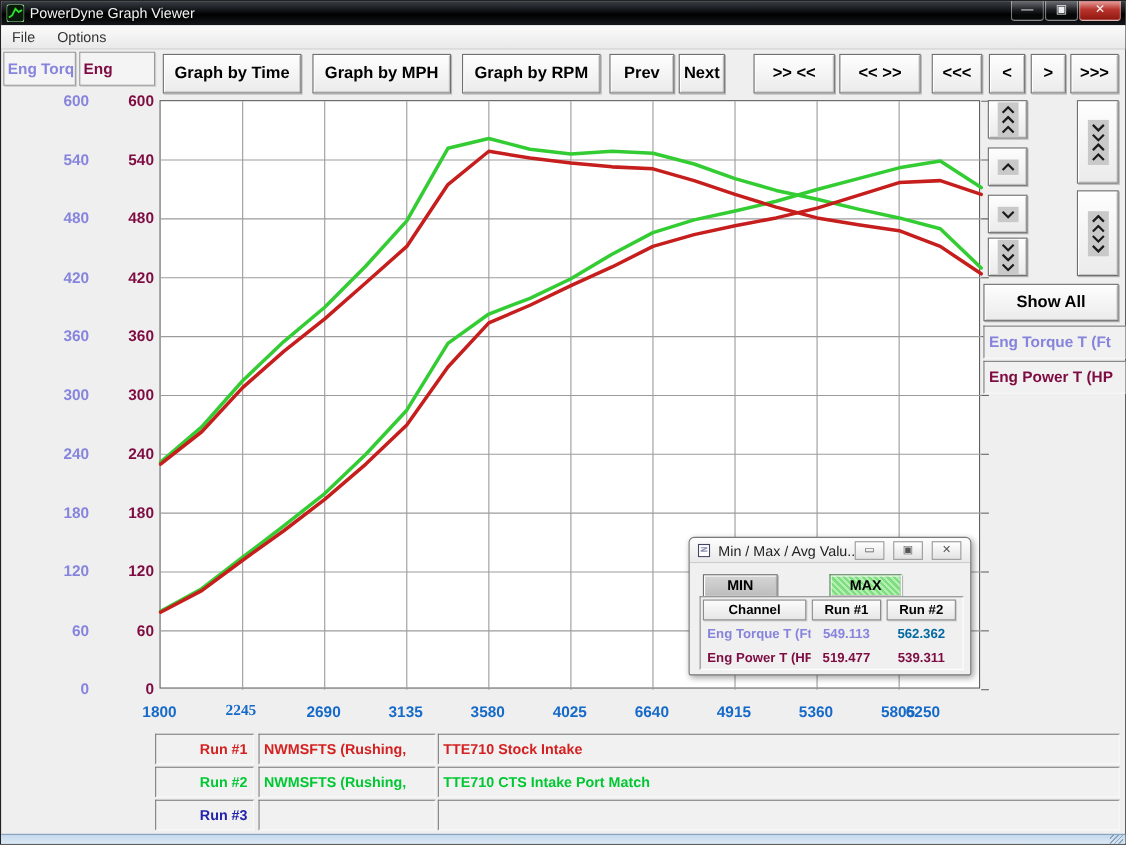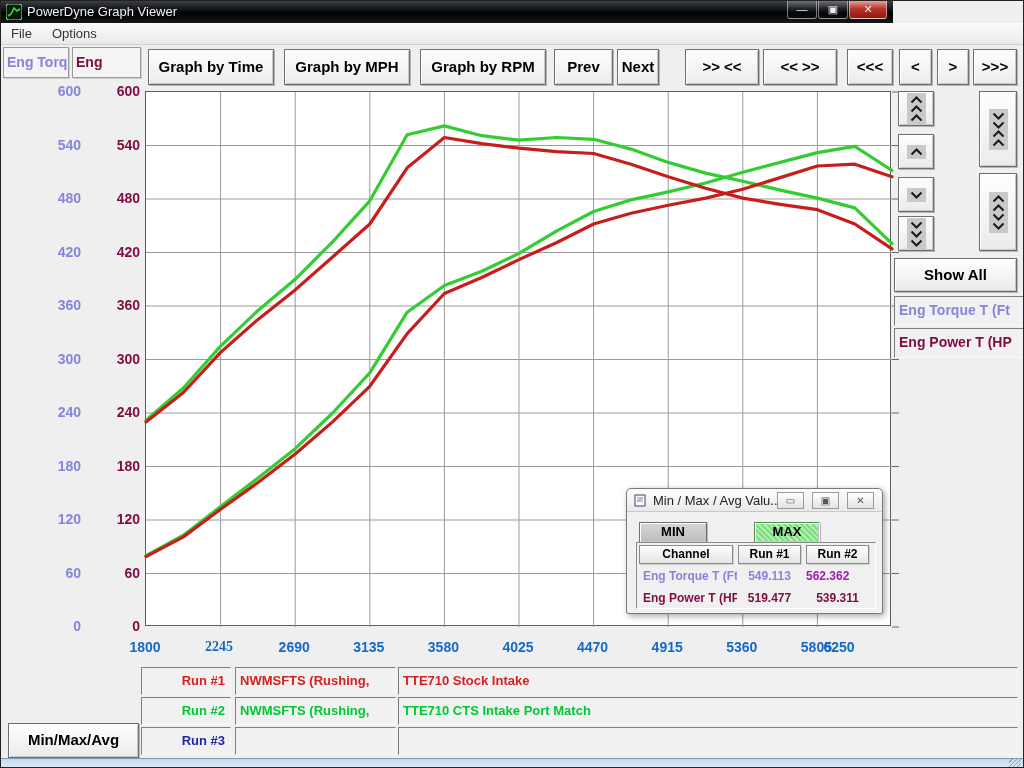--- a/index.html
+++ b/index.html
@@ -1,19 +1,19 @@
 <!DOCTYPE html>
 <html><head>
 <meta charset="utf-8">
 <style>
   html,body{margin:0;padding:0;background:#555;}
   *{box-sizing:border-box;font-family:"Liberation Sans",sans-serif;}
   #win{position:relative;width:1024px;height:768px;background:#efefef;overflow:hidden;border:1px solid #222;}
   
-  #titlebar{position:absolute;left:0;top:0;width:892px;height:22px;
+  #titlebar{position:absolute;left:0;top:0;width:1024px;height:22px;
     background:linear-gradient(#3a3f45,#0b0d10 45%,#000 55%,#15181c);color:#fff;}
   #titlebar .app-icon{position:absolute;left:5px;top:3px;}
   #titlebar .title{position:absolute;left:26px;top:3px;font-size:13px;color:#f2f2f2;text-shadow:0 1px 2px #000;}
   #win-controls{position:absolute;right:6px;top:0;display:flex;}
   .win-ctl{width:30px;height:18px;margin-left:1px;text-align:center;line-height:16px;font-size:11px;color:#eee;
     background:linear-gradient(rgba(255,255,255,.25),rgba(255,255,255,.05) 45%,rgba(0,0,0,.25));
     border:1px solid rgba(255,255,255,.45);border-top:none;border-radius:0 0 3px 3px;cursor:pointer;}
   .win-ctl.close{width:38px;background:linear-gradient(#e8a0a0,#b8342c 45%,#8f1710);}
   
   #menubar{position:absolute;left:0;top:22px;width:1024px;height:22px;background:linear-gradient(#fbfbfb,#e9e9e9);
@@ -165,21 +165,21 @@
       </svg>
   </div>
 
   <div id="xlabels">
       <span class="xlab" style="left: 144px;">1800</span>
       <span class="xlab" style="left: 218px; font-family: Liberation Serif, serif;">2245</span>
       <span class="xlab" style="left: 293.2px;">2690</span>
       <span class="xlab" style="left: 367.8px;">3135</span>
       <span class="xlab" style="left: 442.4px;">3580</span>
       <span class="xlab" style="left: 517px;">4025</span>
-      <span class="xlab" style="left: 591.6px;">4470</span>
+      <span class="xlab" style="left: 591.6px;">6640</span>
       <span class="xlab" style="left: 666.2px;">4915</span>
       <span class="xlab" style="left: 740.8px;">5360</span>
       <span class="xlab" style="left: 815.4px;">5805</span>
       <span class="xlab" style="left: 838px;">6250</span>
     </div>
 
   <div id="rightpanel">
     <div id="scroll-left-col">
         <div class="btn scrollbtn" style="left: 897px; top: 90px; width: 36px; height: 35px;">
           <div class="scroll-inner">
@@ -281,35 +281,34 @@
     <div class="btn" id="mm-min-btn" style="left:12px;top:33px;width:68px;height:21px;font-size:13px;line-height:18px;background:linear-gradient(#d6d6d6,#bdbdbd);">MIN</div>
     <div class="btn" id="mm-max-btn" style="left:127px;top:33px;width:66px;height:21px;font-size:13px;line-height:18px;
          background:repeating-linear-gradient(45deg,#7fdc7f 0 2px,#b2efb2 2px 4px);border-color:#5a875a #eaffea #eaffea #5a875a;">MAX</div>
     <div class="mm-table-frame"></div>
     <div id="mm-table-content">
         <div class="mm-hdr" style="left: 12px; top: 56px; width: 94px;">Channel</div>
         <div class="mm-hdr" style="left: 111px; top: 56px; width: 63px;">Run #1</div>
         <div class="mm-hdr" style="left: 179px; top: 56px; width: 63px;">Run #2</div>
         <div class="mm-cell" style="left: 16px; top: 80px; width: 94px; overflow: hidden; color: rgb(134, 132, 220);">Eng Torque T (Ft-</div>
         <div class="mm-cell" style="left: 111px; top: 80px; width: 63px; text-align: center; color: rgb(134, 132, 220);">549.113</div>
-        <div class="mm-cell" style="left: 179px; top: 80px; width: 63px; text-align: left; color: #a21caf;">562.362</div>
+        <div class="mm-cell" style="left: 179px; top: 80px; width: 63px; text-align: center; color: #0369a1;">562.362</div>
         <div class="mm-cell" style="left: 16px; top: 102px; width: 94px; overflow: hidden; color: rgb(126, 12, 66);">Eng Power T (HP)</div>
         <div class="mm-cell" style="left: 111px; top: 102px; width: 63px; text-align: center; color: rgb(126, 12, 66);">519.477</div>
         <div class="mm-cell" style="left: 179px; top: 102px; width: 63px; text-align: center; color: rgb(126, 12, 66);">539.311</div>
       </div>
   </div>
 
   <div id="run-rows">
       <div class="sunken runlabel" style="left: 140px; top: 666px; width: 90px; height: 28px; color: rgb(212, 32, 32);">Run #1</div>
       <div class="sunken commentbox" style="left: 234px; top: 666px; width: 161px; height: 28px; color: rgb(212, 32, 32);">NWMSFTS (Rushing,</div>
       <div class="sunken commentbox" style="left: 397px; top: 666px; width: 620px; height: 28px; color: rgb(212, 32, 32);">TTE710 Stock Intake</div>
       <div class="sunken runlabel" style="left: 140px; top: 696px; width: 90px; height: 28px; color: rgb(0, 200, 50);">Run #2</div>
       <div class="sunken commentbox" style="left: 234px; top: 696px; width: 161px; height: 28px; color: rgb(0, 200, 50);">NWMSFTS (Rushing,</div>
       <div class="sunken commentbox" style="left: 397px; top: 696px; width: 620px; height: 28px; color: rgb(0, 200, 50);">TTE710 CTS Intake Port Match</div>
       <div class="sunken runlabel" style="left: 140px; top: 726px; width: 90px; height: 28px; color: rgb(34, 34, 170);">Run #3</div>
       <div class="sunken commentbox" style="left: 234px; top: 726px; width: 161px; height: 28px; color: rgb(34, 34, 170);"></div>
       <div class="sunken commentbox" style="left: 397px; top: 726px; width: 620px; height: 28px; color: rgb(34, 34, 170);"></div>
     </div>
-  <div class="btn" style="left:7px;top:722px;width:131px;height:35px;font-size:15px;line-height:32px;">Min/Max/Avg</div>
 
   <div id="bottom-strip"></div>
   <div id="grip"></div>
 </div>
 
 </body></html>

